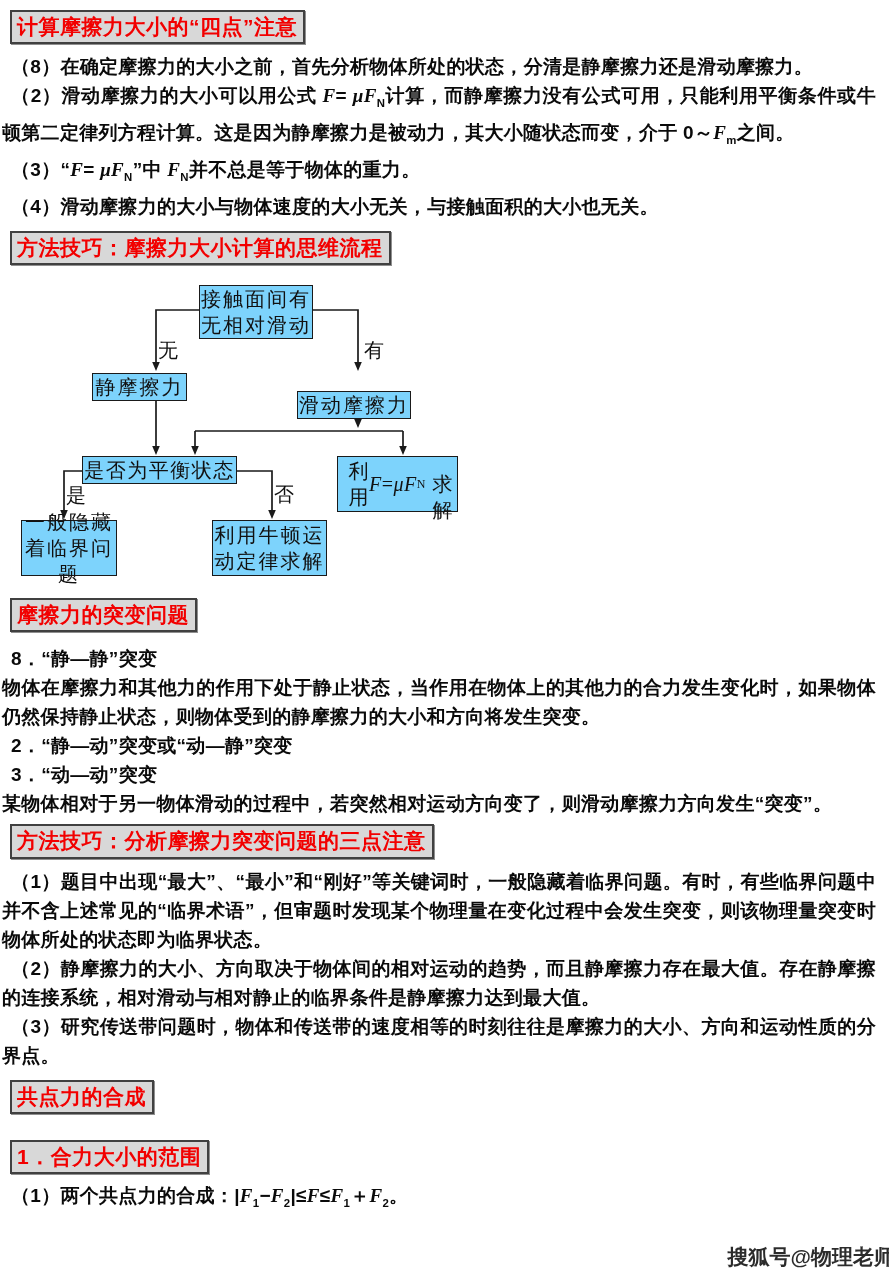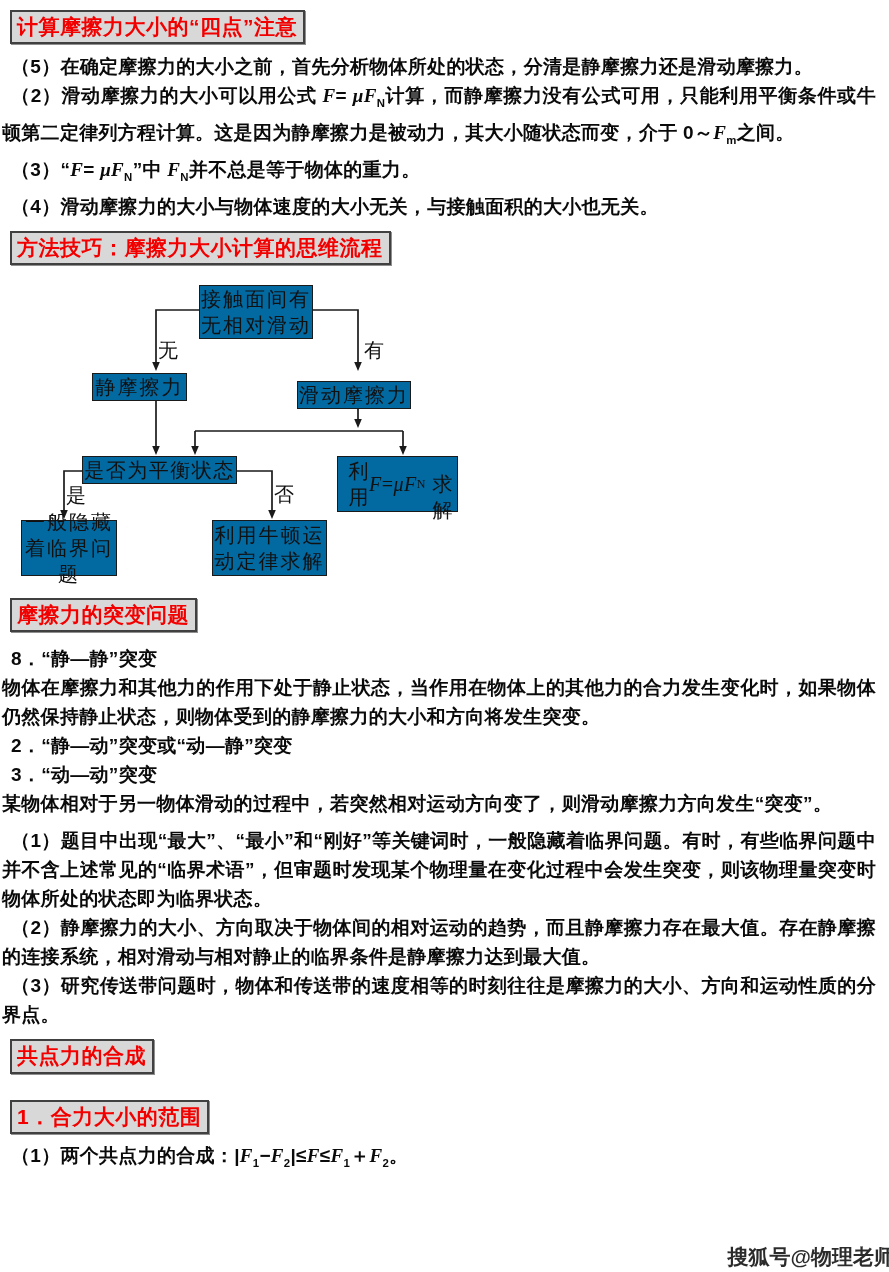--- a/index.html
+++ b/index.html
@@ -45,21 +45,21 @@
   .mt6{margin-top:6px;} .mt26{margin-top:26px;} .mt7{margin-top:7px;}
   .h1wrap{padding-top:10px;}
 
   
   .flowchart{position:relative;width:889px;height:312px;margin-top:13px;}
   .flowchart svg{position:absolute;left:0;top:0;}
   .fc-node{
     position:absolute;
     box-sizing:border-box;
     border:1.5px solid #1a1a1a;
-    background:#0369a1;
+    background:#7dd3fc;
     display:flex;align-items:center;justify-content:center;
     text-align:center;
     font-family:"Liberation Serif","DejaVu Serif",serif;
     font-size:20px;line-height:26px;letter-spacing:2px;
     color:#111;
   }
   .fc-node.formula{
     letter-spacing:0.5px;justify-content:flex-start;text-align:right;padding:2px 4px;
   }
   .fc-label{
@@ -80,21 +80,21 @@
 </style>
 </head>
 <body>
 
 <div class="page">
 
   <div class="hwrap h1wrap">
     <span class="sec-header">计算摩擦力大小的“四点”注意</span>
   </div>
   <div class="paras mt8">
-    <p class="indent">（5）在确定摩擦力的大小之前，首先分析物体所处的状态，分清是静摩擦力还是滑动摩擦力。</p>
+    <p class="indent">（8）在确定摩擦力的大小之前，首先分析物体所处的状态，分清是静摩擦力还是滑动摩擦力。</p>
     <p class="indent">（2）滑动摩擦力的大小可以用公式 <i>F</i>= <i>μF</i><sub>N</sub>计算，而静摩擦力没有公式可用，只能利用平衡条件或牛顿第二定律列方程计算。这是因为静摩擦力是被动力，其大小随状态而变，介于 0～<i>F</i><sub>m</sub>之间。</p>
     <p class="indent">（3）“<i>F</i>= <i>μF</i><sub>N</sub>”中 <i>F</i><sub>N</sub>并不总是等于物体的重力。</p>
     <p class="indent">（4）滑动摩擦力的大小与物体速度的大小无关，与接触面积的大小也无关。</p>
   </div>
 
   <div class="hwrap mt10">
     <span class="sec-header">方法技巧：摩擦力大小计算的思维流程</span>
   </div>
 
   <div class="flowchart">
@@ -117,21 +117,21 @@
         <polygon points="354.2,141 361.8,141 358,150"></polygon>
         <polygon points="191.2,168 198.8,168 195,177"></polygon>
         <polygon points="399.2,168 406.8,168 403,177"></polygon>
         <polygon points="60.2,232 67.8,232 64,241"></polygon>
         <polygon points="268.2,232 275.8,232 272,241"></polygon>
       </g>
     </svg>
 
     <div class="fc-node" style="left:199px;top:7px;width:114px;height:54px;">接触面间有无相对滑动</div>
     <div class="fc-node" style="left:92px;top:95px;width:95px;height:28px;">静摩擦力</div>
-    <div class="fc-node" style="left:297px;top:103px;width:114px;height:28px;">滑动摩擦力</div>
+    <div class="fc-node" style="left:297px;top:113px;width:114px;height:28px;">滑动摩擦力</div>
     <div class="fc-node" style="left:82px;top:178px;width:155px;height:28px;white-space:nowrap;letter-spacing:1.5px;">是否为平衡状态</div>
     <div class="fc-node formula" style="left:337px;top:178px;width:121px;height:56px;">利用 <i>F</i>= <i>μF</i><sub>N</sub><br>求解</div>
     <div class="fc-node" style="left:21px;top:242px;width:96px;height:56px;">一般隐藏着临界问题</div>
     <div class="fc-node" style="left:212px;top:242px;width:115px;height:56px;">利用牛顿运动定律求解</div>
 
     <div class="fc-label" style="left:158px;top:60px;">无</div>
     <div class="fc-label" style="left:364px;top:60px;">有</div>
     <div class="fc-label" style="left:66px;top:205px;">是</div>
     <div class="fc-label" style="left:274px;top:204px;">否</div>
   </div>
@@ -140,20 +140,23 @@
     <span class="sec-header">摩擦力的突变问题</span>
   </div>
   <div class="paras mt12">
     <p class="indent">8．“静—静”突变</p>
     <p>物体在摩擦力和其他力的作用下处于静止状态，当作用在物体上的其他力的合力发生变化时，如果物体仍然保持静止状态，则物体受到的静摩擦力的大小和方向将发生突变。</p>
     <p class="indent">2．“静—动”突变或“动—静”突变</p>
     <p class="indent">3．“动—动”突变</p>
     <p>某物体相对于另一物体滑动的过程中，若突然相对运动方向变了，则滑动摩擦力方向发生“突变”。</p>
   </div>
 
+  <div class="hwrap mt6">
+    <span class="sec-header">方法技巧：分析摩擦力突变问题的三点注意</span>
+  </div>
   <div class="paras mt8">
     <p class="indent">（1）题目中出现“最大”、“最小”和“刚好”等关键词时，一般隐藏着临界问题。有时，有些临界问题中并不含上述常见的“临界术语”，但审题时发现某个物理量在变化过程中会发生突变，则该物理量突变时物体所处的状态即为临界状态。</p>
     <p class="indent">（2）静摩擦力的大小、方向取决于物体间的相对运动的趋势，而且静摩擦力存在最大值。存在静摩擦的连接系统，相对滑动与相对静止的临界条件是静摩擦力达到最大值。</p>
     <p class="indent">（3）研究传送带问题时，物体和传送带的速度相等的时刻往往是摩擦力的大小、方向和运动性质的分界点。</p>
   </div>
 
   <div class="hwrap mt10">
     <span class="sec-header">共点力的合成</span>
   </div>
 

